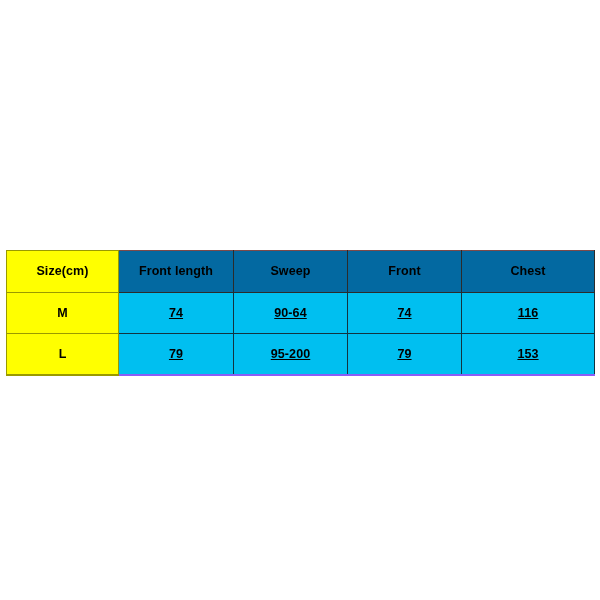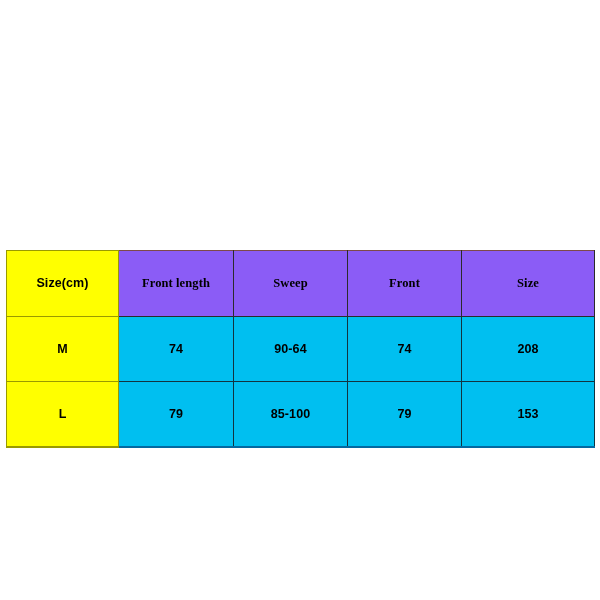--- a/index.html
+++ b/index.html
@@ -24,21 +24,21 @@
   }
 
   table.size-chart {
     border-collapse: collapse;
     table-layout: fixed;
     width: 588px;
   }
 
   table.size-chart td,
   table.size-chart th {
-    padding: 16px;
+    padding: 4px;
     margin: 0;
     text-align: center;
     vertical-align: middle;
     font-weight: bold;
     color: #000000;
     font-size: 12.5px;
     letter-spacing: 0.1px;
     line-height: 1;
   }
 
@@ -54,66 +54,66 @@
   tr.row-data td   { height: 32px; }
 
   
   .cell-size {
     background: #ffff00;
     border: 1px solid #9a9a00;
   }
 
   
   .cell-head {
-    background: #8b5cf6;
+    background: #0369a1;
     border: 1px solid #2b2b2b;
     border-top-color: #7d4a4a;
-    font-family: Liberation Serif, serif;
   }
 
   
   .cell-data {
     background: #00bff0;
     border: 1px solid #12333f;
+    text-decoration: underline;
   }
 
-  tr.row-last .cell-data { border-bottom: 2px solid #0369a1; }
+  tr.row-last .cell-data { border-bottom: 2px solid #8b5cf6; }
   tr.row-last .cell-size { border-bottom: 2px solid #9a9a00; }
 </style>
 </head>
 <body>
 
 <div id="size-chart-wrap">
   <table class="size-chart">
     <colgroup>
       <col class="c-size">
       <col class="c-front">
       <col class="c-chest">
       <col class="c-waist">
       <col class="c-sweep">
     </colgroup>
     <thead>
       <tr class="row-header">
         <th class="cell-size">Size(cm)</th>
         <th class="cell-head">Front length</th>
         <th class="cell-head">Sweep</th>
         <th class="cell-head">Front</th>
-        <th class="cell-head">Size</th>
+        <th class="cell-head">Chest</th>
       </tr>
     </thead>
     <tbody>
       <tr class="row-data">
         <td class="cell-size">M</td>
         <td class="cell-data">74</td>
         <td class="cell-data">90-64</td>
         <td class="cell-data">74</td>
-        <td class="cell-data">208</td>
+        <td class="cell-data">116</td>
       </tr>
       <tr class="row-data row-last">
         <td class="cell-size">L</td>
         <td class="cell-data">79</td>
-        <td class="cell-data">85-100</td>
+        <td class="cell-data">95-200</td>
         <td class="cell-data">79</td>
         <td class="cell-data">153</td>
       </tr>
     </tbody>
   </table>
 </div>
 
 </body></html>

